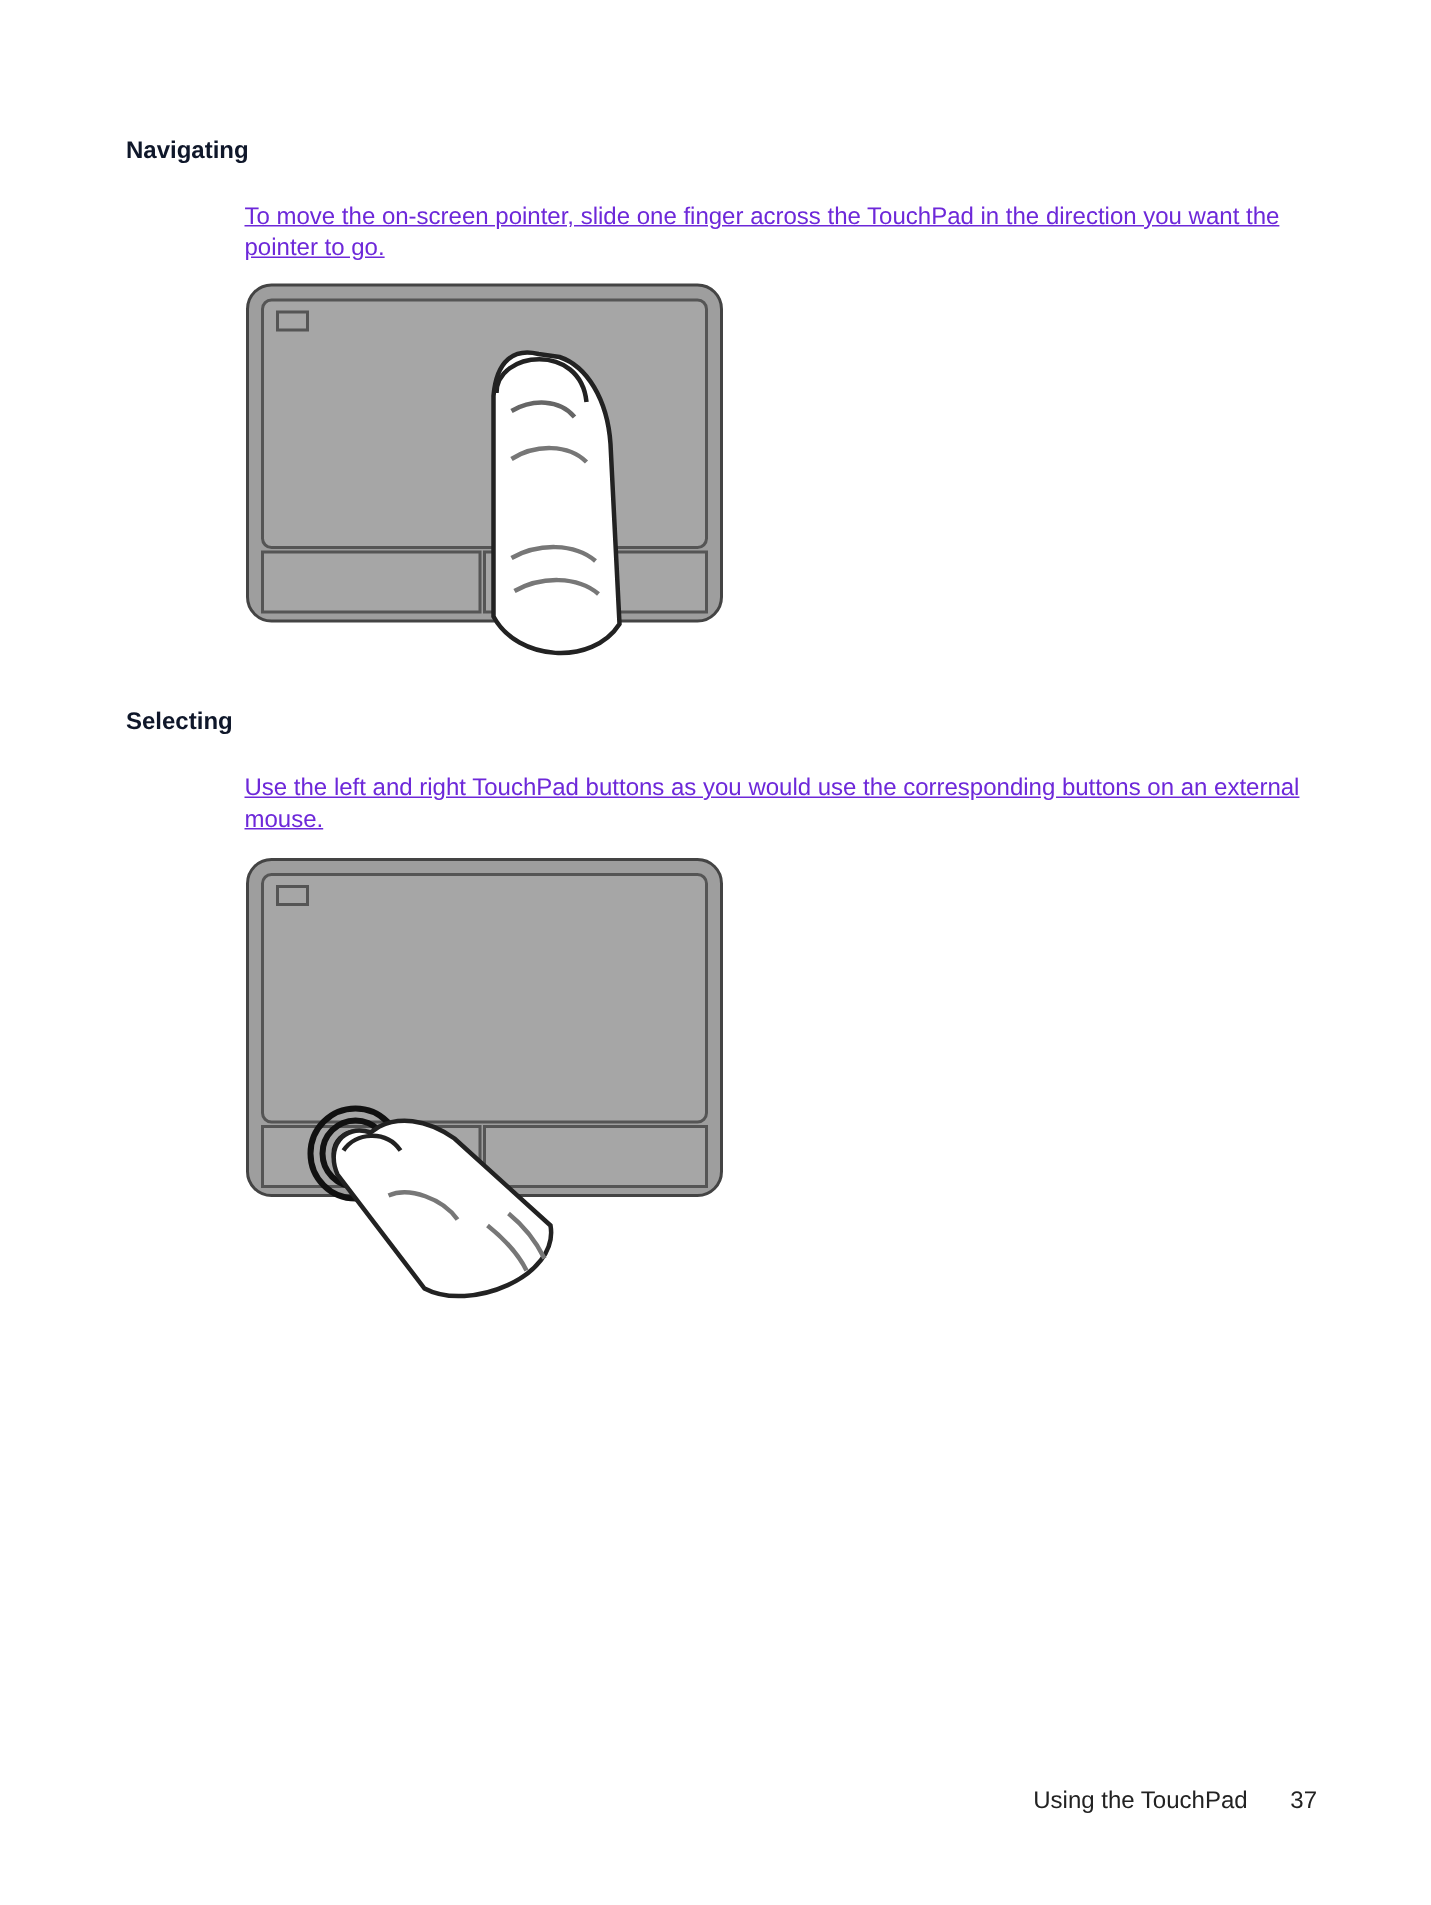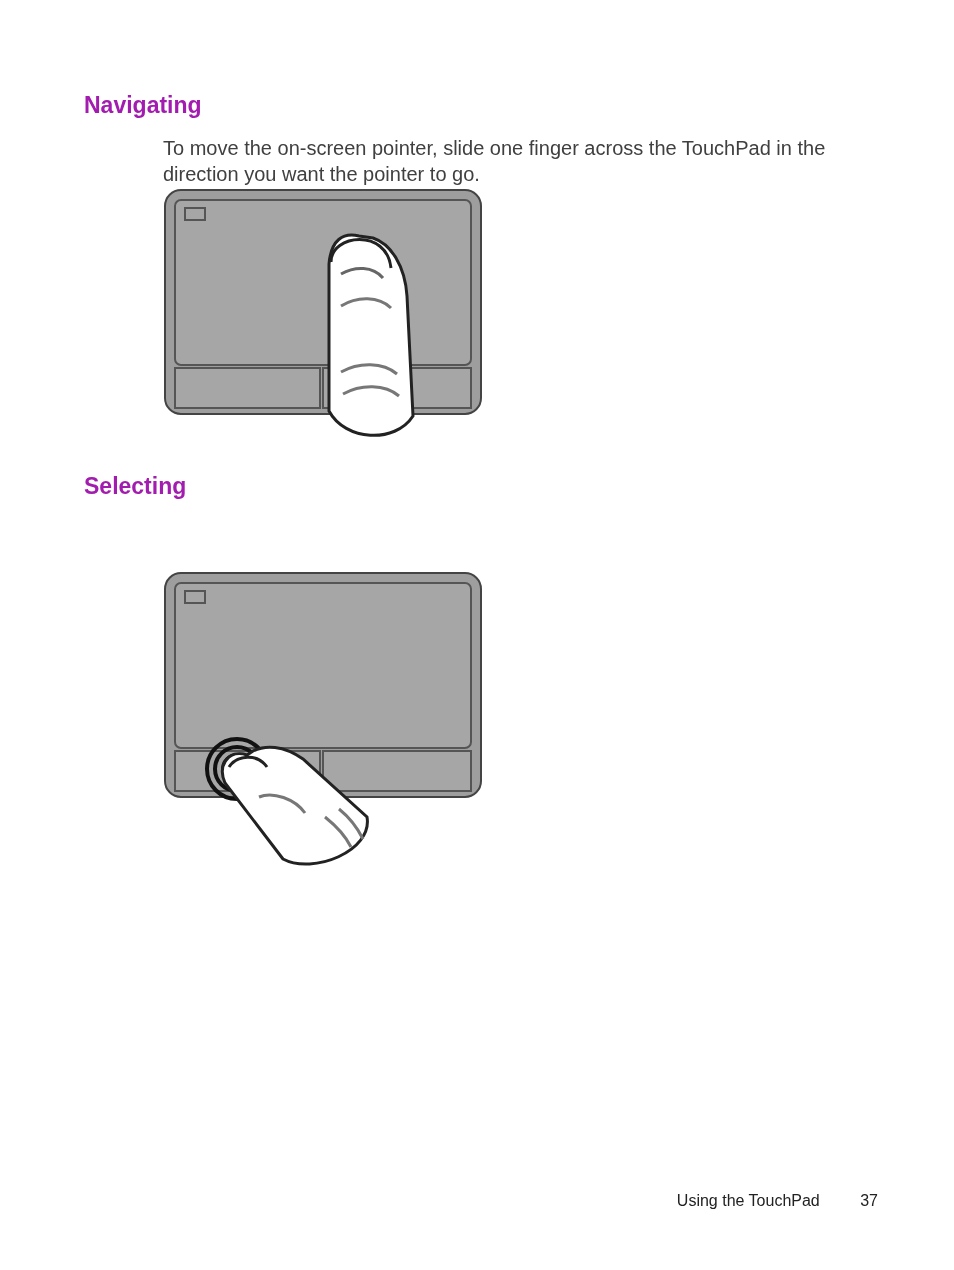--- a/index.html
+++ b/index.html
@@ -14,41 +14,42 @@
   }
   .page {
     position: relative;
     width: 954px;
     height: 1270px;
   }
   h2.section-heading {
     position: absolute;
     margin: 0;
     font-weight: 700;
-    font-size: 23px;
-    color: #a21caf;
+    font-size: 16px;
+    color: #0f172a;
     font-family: Arial, Helvetica, sans-serif;
   }
   p.body-text {
     position: absolute;
     margin: 0;
-    font-size: 20px;
+    font-size: 16px;
     line-height: 1.30;
-    color: #404040;
+    color: #6d28d9;
+    text-decoration: underline;
   }
   .footer {
     position: absolute;
     right: 76px;
     bottom: 60px;
     font-size: 16px;
     color: #222;
   }
   .footer .pagenum {
     display: inline-block;
-    margin-left: 36px;
+    margin-left: 24px;
   }
   
   .figure {
     position: absolute;
   }
 </style>
 </head>
 <body>
 
 <div class="page">
@@ -88,20 +89,21 @@
 
         <path d="M178 186 C 196 176, 220 176, 234 188" fill="none" stroke="#777" stroke-width="3"></path>
 
         <path d="M180 208 C 198 198, 222 198, 236 210" fill="none" stroke="#777" stroke-width="3"></path>
       </g>
     </svg>
   </div>
 
   <h2 class="section-heading" style="left:84px; top:473px;text-align:right;">Selecting</h2>
 
+  <p class="body-text" style="left:163px; top:516px; width:710px;">Use the left and right TouchPad buttons as you would use the corresponding buttons on an external mouse.</p>
 
   <div class="figure" style="left:163px; top:569px; width:320px; height:303px;">
     <svg width="320" height="303" viewBox="0 0 320 303">
 
       <rect x="2" y="4" rx="16" ry="16" width="316" height="224" fill="#9e9e9e" stroke="#444" stroke-width="2"></rect>
 
       <rect x="12" y="14" rx="6" ry="6" width="296" height="165" fill="#a6a6a6" stroke="#555" stroke-width="2"></rect>
 
       <rect x="22" y="22" width="20" height="12" fill="none" stroke="#555" stroke-width="2"></rect>
 

